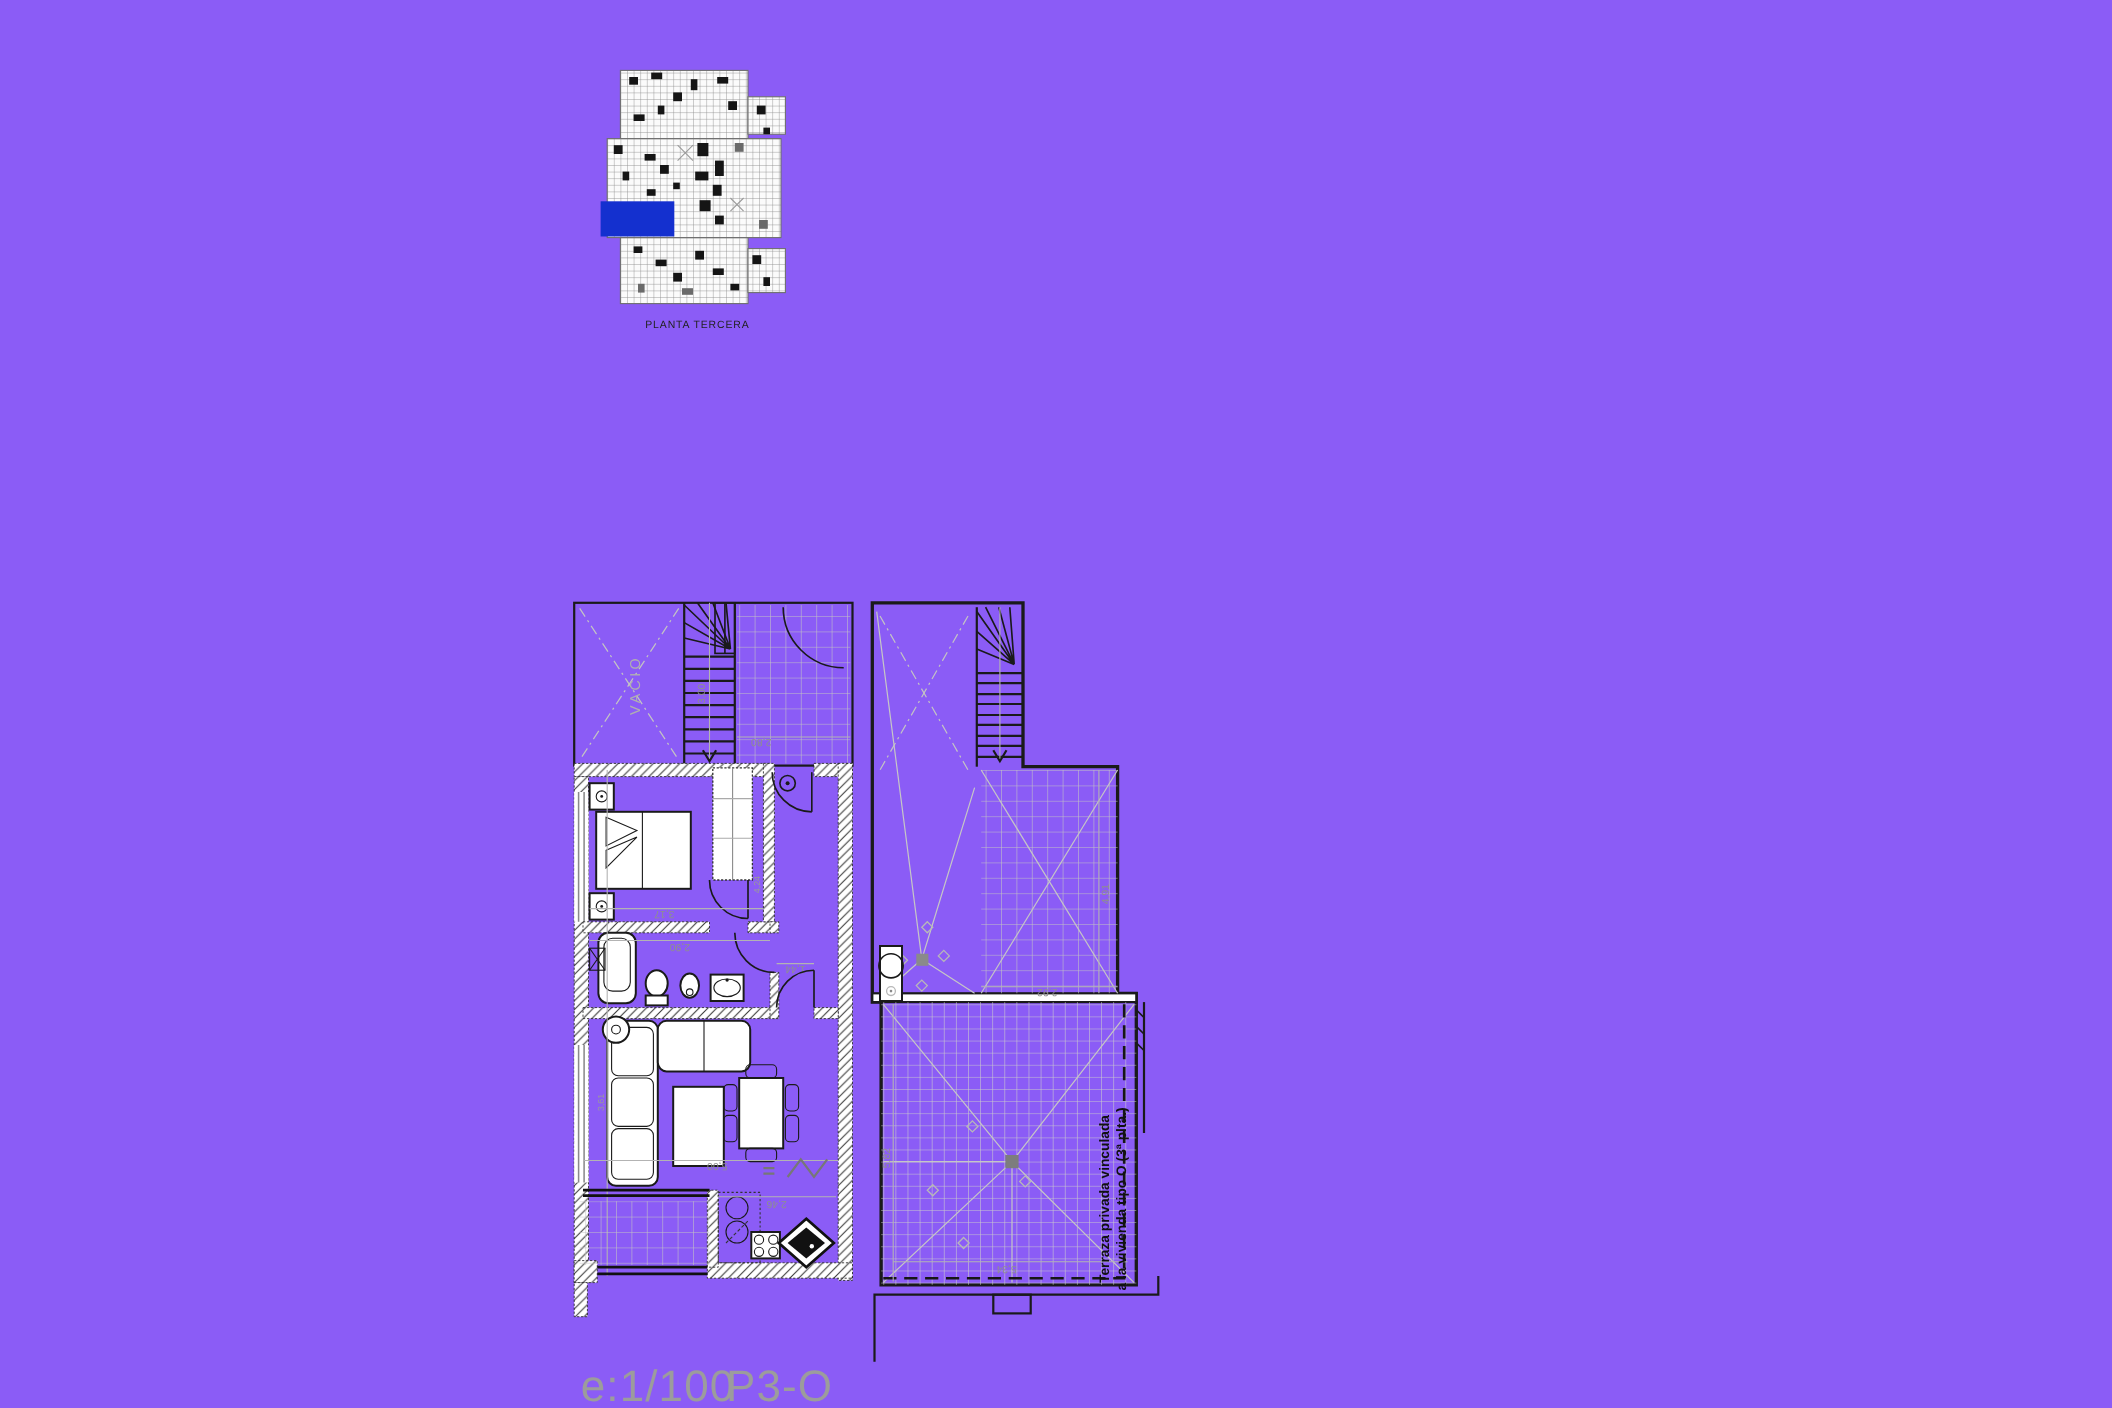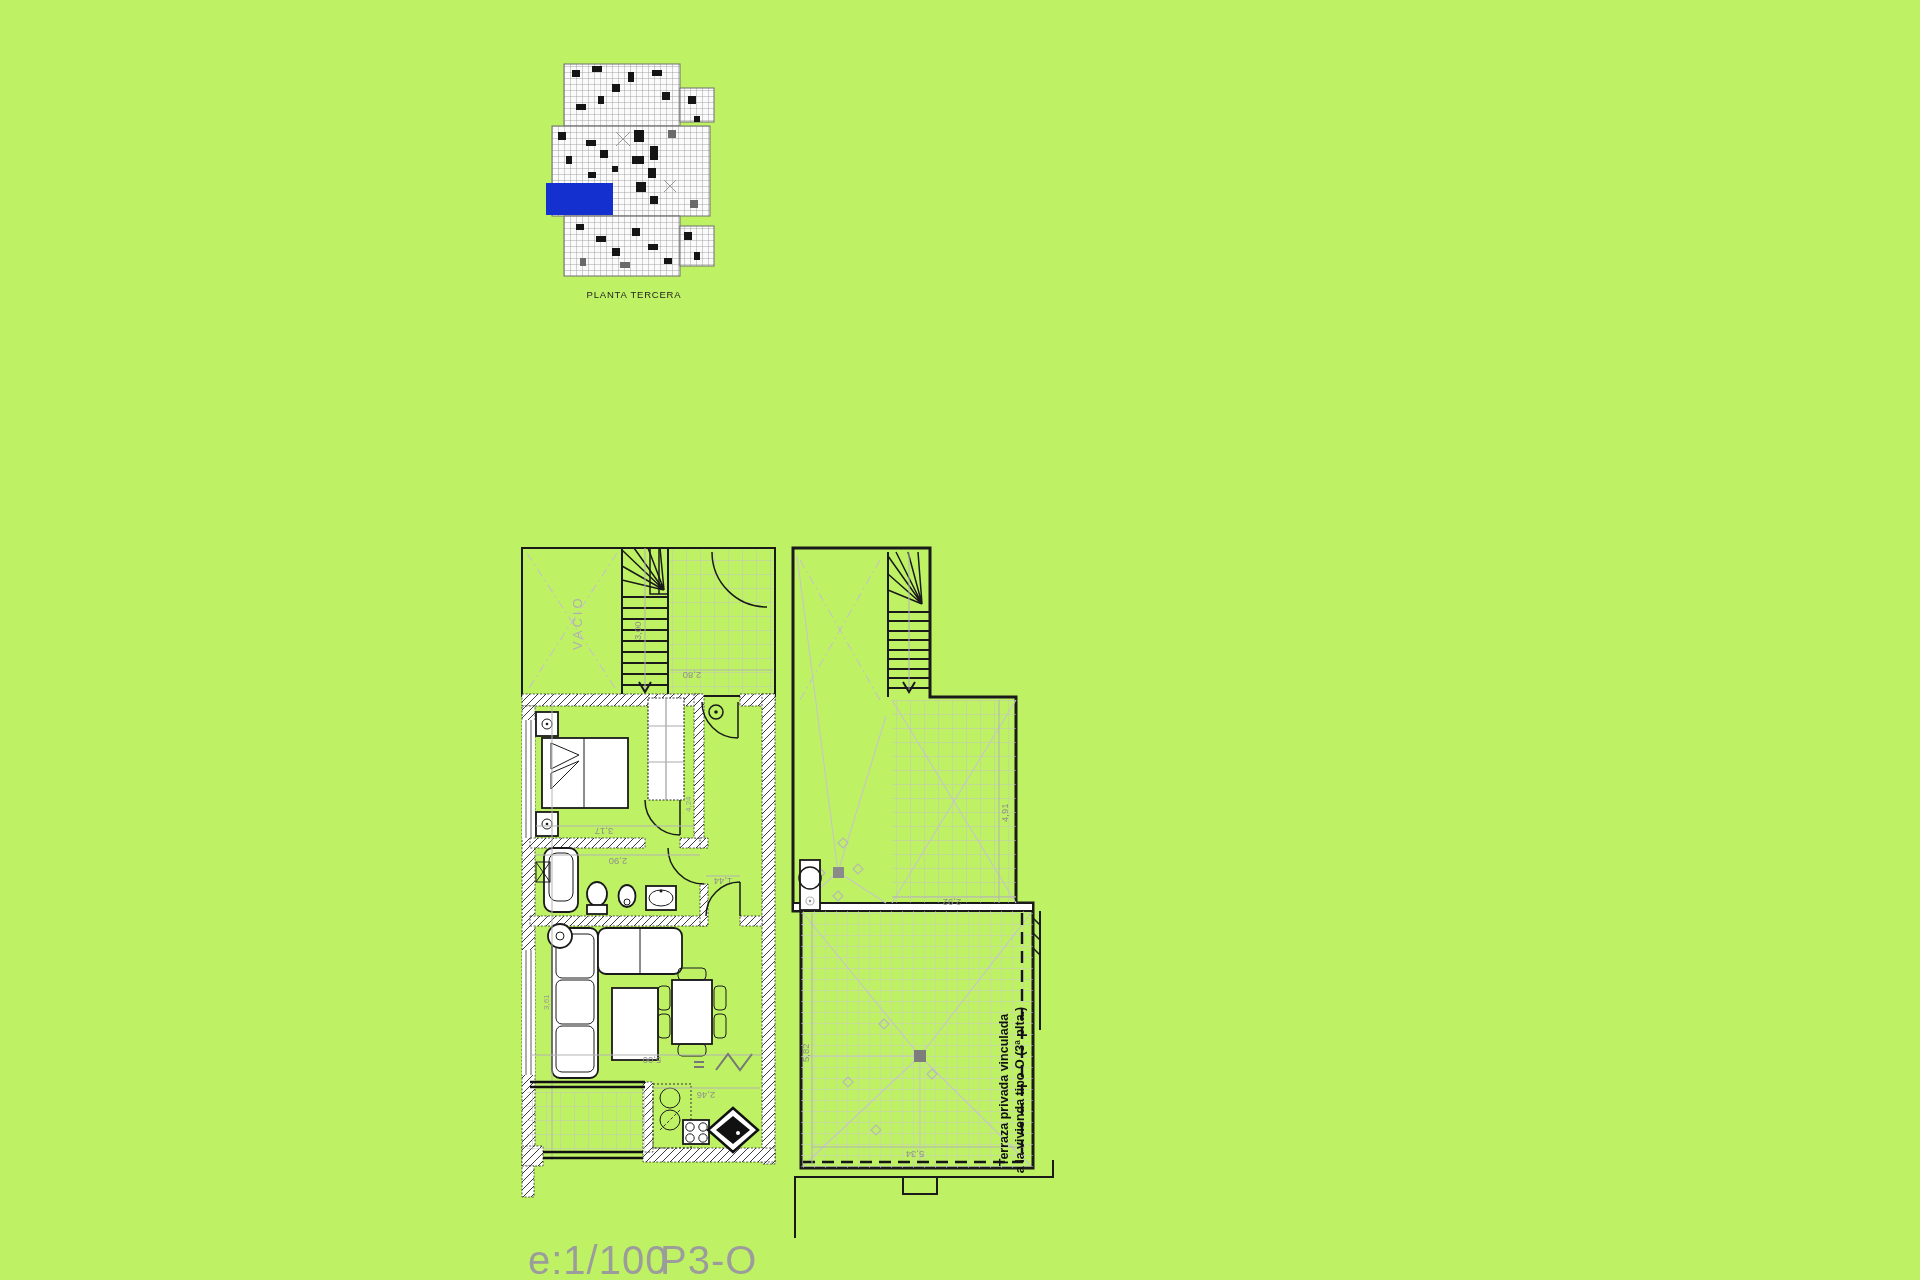--- a/index.html
+++ b/index.html
@@ -1,16 +1,16 @@
 <!DOCTYPE html>
 <html><head>
 <meta charset="utf-8">
 <style>
   html,body{margin:0;padding:0;background:#ffffff;}
-  .page{position:relative;width:1920px;height:1280px;background:#bef264;overflow:hidden;
+  .page{position:relative;width:1920px;height:1280px;background:#8b5cf6;overflow:hidden;
         font-family:"Liberation Sans", sans-serif;}
   svg text{font-family:"Liberation Sans", sans-serif;}
   
   .wall   {fill:url(#hatch);stroke:#2b2b2b;stroke-width:.8;stroke-dasharray:2 1.6;}
   .thin   {fill:none;stroke:#1a1a1a;stroke-width:2;}
   .thin15 {fill:none;stroke:#1a1a1a;stroke-width:1.5;}
   .out3   {fill:none;stroke:#1a1a1a;stroke-width:3;}
   .furn   {fill:#fff;stroke:#1a1a1a;stroke-width:1.8;}
   .furn1  {fill:none;stroke:#1a1a1a;stroke-width:1;}
   .gline  {stroke:#b3b3b3;stroke-width:1;fill:none;}

